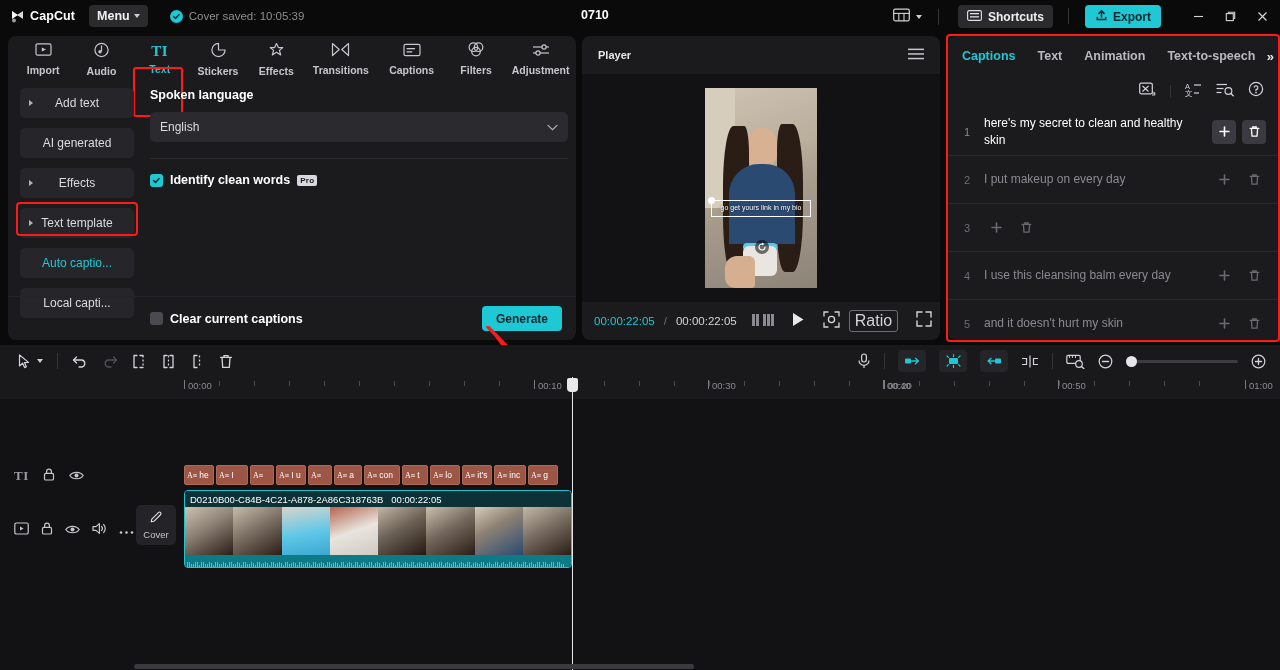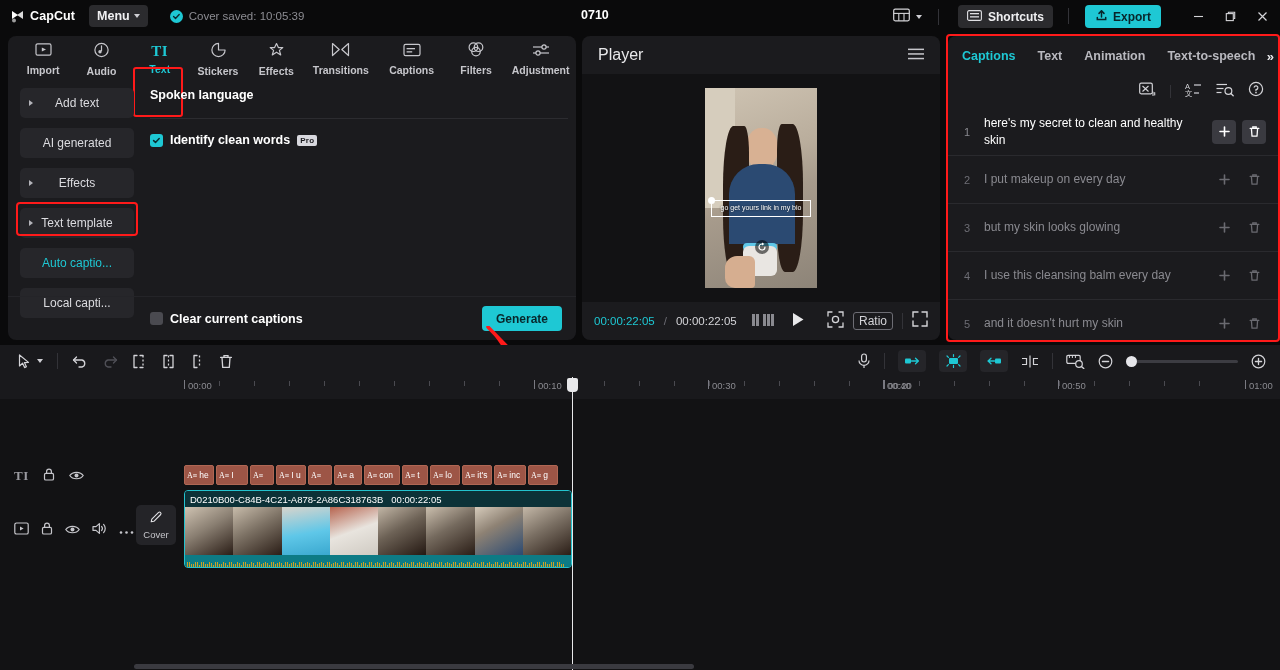--- a/index.html
+++ b/index.html
@@ -138,21 +138,21 @@
 
   
   .player-panel {
     position: absolute; left: 582px; top: 36px; width: 358px; height: 304px;
     background: #1b1b1e; border-radius: 8px;
   }
   .player-head {
     height: 38px; display: flex; align-items: center; justify-content: space-between;
     padding: 0 16px;
   }
-  .player-title { font-size: 16px; font-weight: normal; color: #e8e8ea; }
+  .player-title { font-size: 11px; font-weight: bold; color: #e8e8ea; }
   .player-stage {
     position: absolute; left: 0; top: 38px; width: 358px; height: 228px;
     display: flex; align-items: center; justify-content: center;
     background: #121214;
   }
   .video-frame {
     width: 112px; height: 200px; position: relative; overflow: hidden;
     background: linear-gradient(#c9bca8 0%, #c7b9a4 18%, #8c7f72 30%, #5f5a55 60%, #b9b0a4 100%);
   }
   .vf-wall { position: absolute; inset: 0; background: linear-gradient(160deg,#cfc4b3 0%, #b9ad9c 38%, #a79b8c 55%, #8d8478 100%); }
@@ -182,21 +182,21 @@
   .player-ctrls {
     position: absolute; left: 0; bottom: 0; width: 358px; height: 38px;
     display: flex; align-items: center; padding: 0 12px; gap: 9px;
   }
   .tc-cur { font-size: 11.5px; color: #1ec8d4; font-family: "Liberation Sans", sans-serif; }
   .tc-sep { font-size: 11.5px; color: #6d6d74; }
   .tc-tot { font-size: 11.5px; color: #d4d4d8; }
   .pl-spacer { flex: 1; }
   .ratio-btn {
     border: 1px solid #6d6d74; border-radius: 3px; padding: 1px 5px;
-    font-size: 12px; color: #d4d4d8;
+    font-size: 16px; color: #d4d4d8;
   }
 
   
   .cap-panel {
     position: absolute; left: 948px; top: 36px; width: 332px; height: 304px;
     background: #1b1b1e; border-radius: 8px 0 0 8px;
   }
   .cap-hl {
     position: absolute; left: 946px; top: 34px; width: 334px; height: 308px;
     border: 2px solid #ff1a1a; border-radius: 4px; pointer-events: none;
@@ -490,20 +490,28 @@
         <span>Auto captio...</span>
       </div>
       <div class="side-item">
         <span>Local capti...</span>
       </div>
     </div>
     <div class="side-hl"></div>
 
     <div class="panel-body">
       <div class="field-label">Spoken language</div>
+      <div class="select-box">
+        <span>English</span>
+        <span>
+          <svg width="11" height="7" viewBox="0 0 11 7">
+              <path d="M1 1.4 L5.5 5.6 L10 1.4" stroke="#b4b4ba" stroke-width="1.2" fill="none" stroke-linecap="round"></path>
+            </svg>
+        </span>
+      </div>
       <div class="hr-sep"></div>
       <div class="checkrow">
         <span class="cbox-on">
           <svg width="9" height="9" viewBox="0 0 9 9">
               <path d="M1.6 4.6 L3.5 6.4 L7.2 2.6" stroke="#0a2b2f" stroke-width="1.5" fill="none" stroke-linecap="round" stroke-linejoin="round"></path>
             </svg>
         </span>
         <span class="check-label">Identify clean words</span>
         <span class="pro-badge">Pro</span>
       </div>
@@ -672,21 +680,20 @@
             <svg width="13" height="13" viewBox="0 0 13 13">
               <path d="M2.2 3.4 L10.8 3.4" stroke="currentColor" stroke-width="1.3" stroke-linecap="round"></path>
               <path d="M4.8 3.4 L4.8 2 L8.2 2 L8.2 3.4" stroke="currentColor" stroke-width="1.3" fill="none"></path>
               <path d="M3.4 3.4 L4 11.2 L9 11.2 L9.6 3.4" stroke="currentColor" stroke-width="1.3" fill="none" stroke-linejoin="round"></path>
             </svg>
           </span>
         </span>
       </div>
       <div class="cap-row">
         <span class="cap-num">3</span>
-        <span class="cap-text">but my skin looks glowing</span>
         <span class="cap-act">
           <span class="act-btn">
             <svg width="13" height="13" viewBox="0 0 13 13">
                 <path d="M6.5 2 L6.5 11 M2 6.5 L11 6.5" stroke="currentColor" stroke-width="1.6" stroke-linecap="round"></path>
               </svg>
           </span>
           <span class="act-btn">
             <svg width="13" height="13" viewBox="0 0 13 13">
               <path d="M2.2 3.4 L10.8 3.4" stroke="currentColor" stroke-width="1.3" stroke-linecap="round"></path>
               <path d="M4.8 3.4 L4.8 2 L8.2 2 L8.2 3.4" stroke="currentColor" stroke-width="1.3" fill="none"></path>

